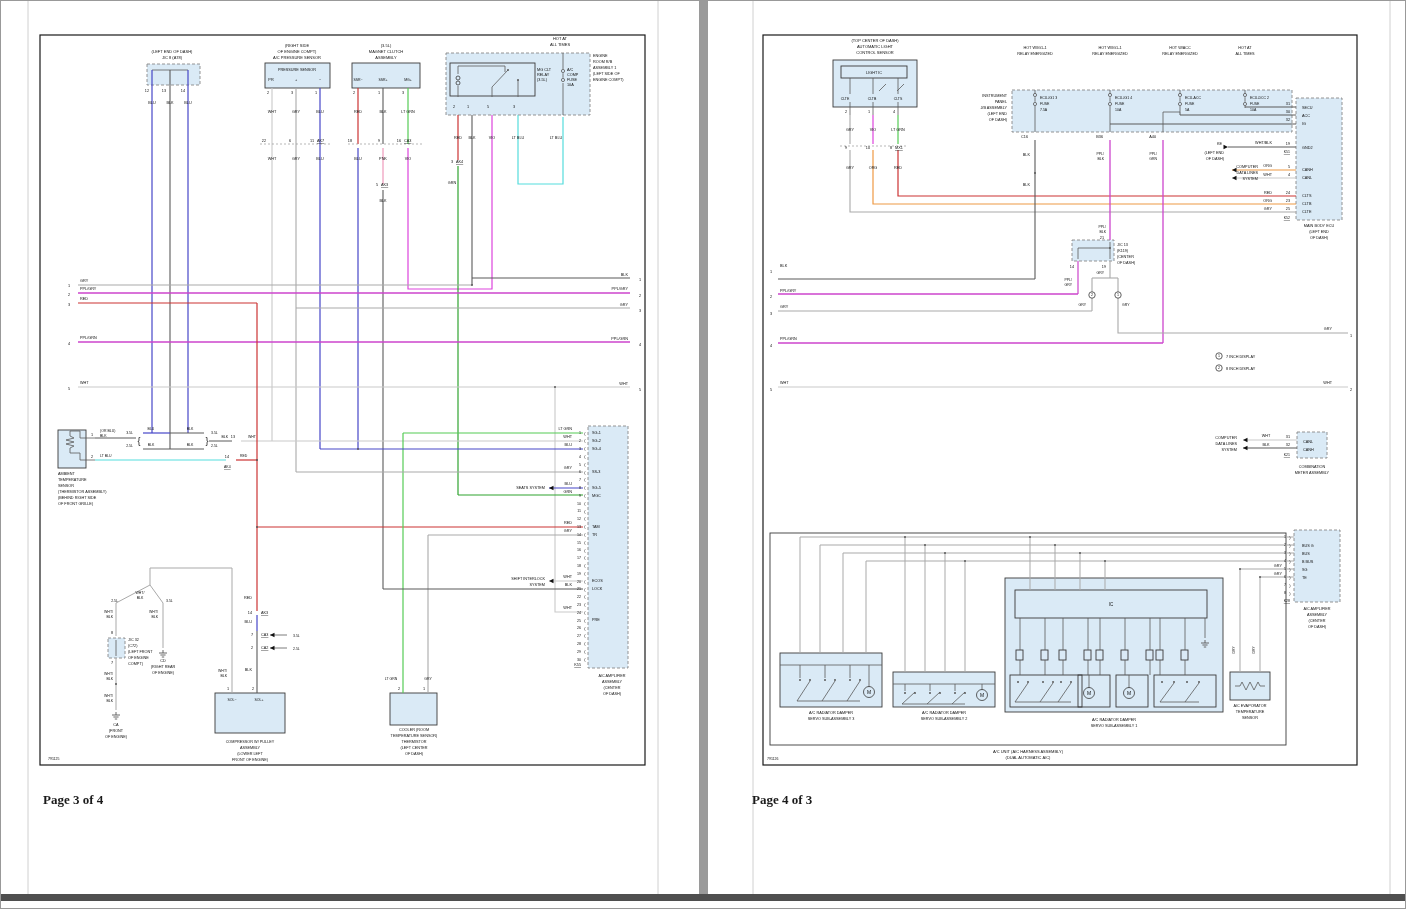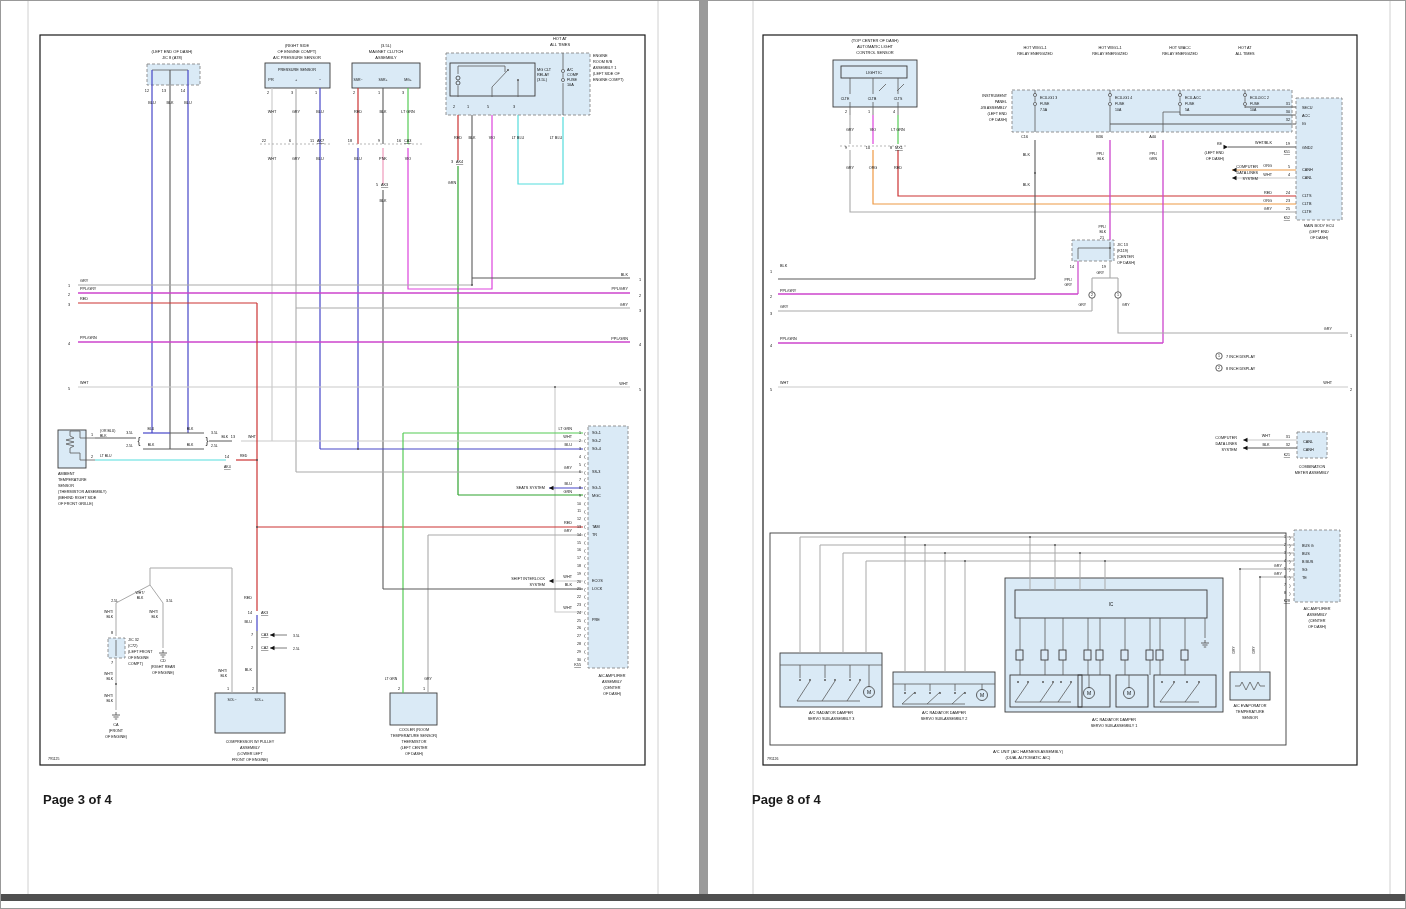--- a/index.html
+++ b/index.html
@@ -1,20 +1,20 @@
 <!DOCTYPE html>
 <html><head>
 <meta charset="utf-8">
 <style>
   html,body{margin:0;padding:0;background:#fff;}
   .viewer{position:relative;width:1406px;height:909px;background:#fff;overflow:hidden;
           font-family:"Liberation Sans", sans-serif;}
   svg{position:absolute;left:0;top:0;}
   .footer{position:absolute;font-weight:bold;font-size:13px;color:#1a1a1a;
-          font-family:Liberation Sans, sans-serif;}
+          font-family:Liberation Serif, serif;}
   #footer-left{left:43px;top:792px;}
   #footer-right{left:752px;top:792px;}
 </style>
 </head>
 <body>
 
 <div class="viewer">
   <svg id="diagram" width="1406" height="909" viewBox="0 0 1406 909" xmlns="http://www.w3.org/2000/svg">
       <rect x="0" y="0" width="1406" height="909" fill="#ffffff"></rect>
       <line x1="28" y1="0" x2="28" y2="894" stroke="#d0d0d0" stroke-width="1"></line>
@@ -785,14 +785,14 @@
         <text x="1111" y="606" font-size="4.5" fill="#111111" text-anchor="middle" font-family="&quot;Liberation Sans&quot;, sans-serif">IC</text>
         <text x="1250" y="707" font-size="3.8" fill="#111111" text-anchor="middle" font-family="&quot;Liberation Sans&quot;, sans-serif">A/C EVAPORATOR</text>
         <text x="1250" y="713" font-size="3.8" fill="#111111" text-anchor="middle" font-family="&quot;Liberation Sans&quot;, sans-serif">TEMPERATURE</text>
         <text x="1250" y="719" font-size="3.8" fill="#111111" text-anchor="middle" font-family="&quot;Liberation Sans&quot;, sans-serif">SENSOR</text>
         <text x="1235" y="650" font-size="3.5" fill="#111111" text-anchor="middle" font-family="&quot;Liberation Sans&quot;, sans-serif" transform="rotate(-90 1235 650)">GRY</text>
         <text x="1255" y="650" font-size="3.5" fill="#111111" text-anchor="middle" font-family="&quot;Liberation Sans&quot;, sans-serif" transform="rotate(-90 1255 650)">GRY</text>
         <text x="767" y="760" font-size="3.5" fill="#111111" text-anchor="start" font-family="&quot;Liberation Sans&quot;, sans-serif">791126</text>
       </g>
     </svg>
   <div id="footer-left" class="footer">Page 3 of 4</div>
-  <div id="footer-right" class="footer">Page 8 of 4</div>
+  <div id="footer-right" class="footer">Page 4 of 3</div>
 </div>
 
 </body></html>

